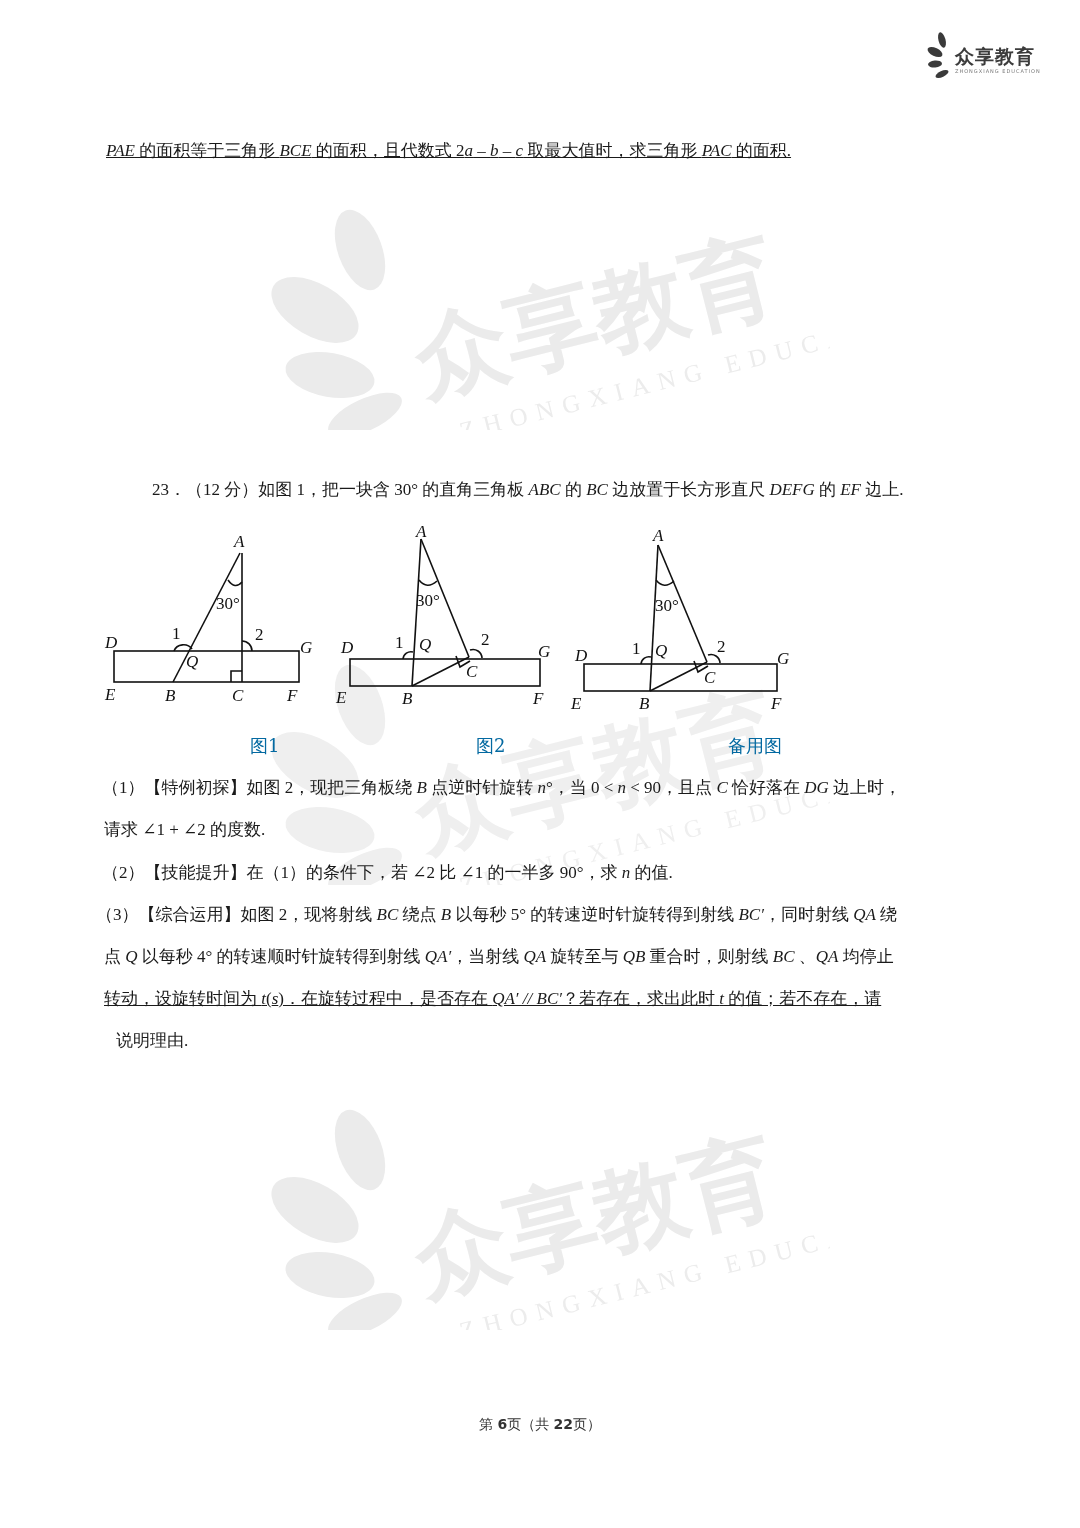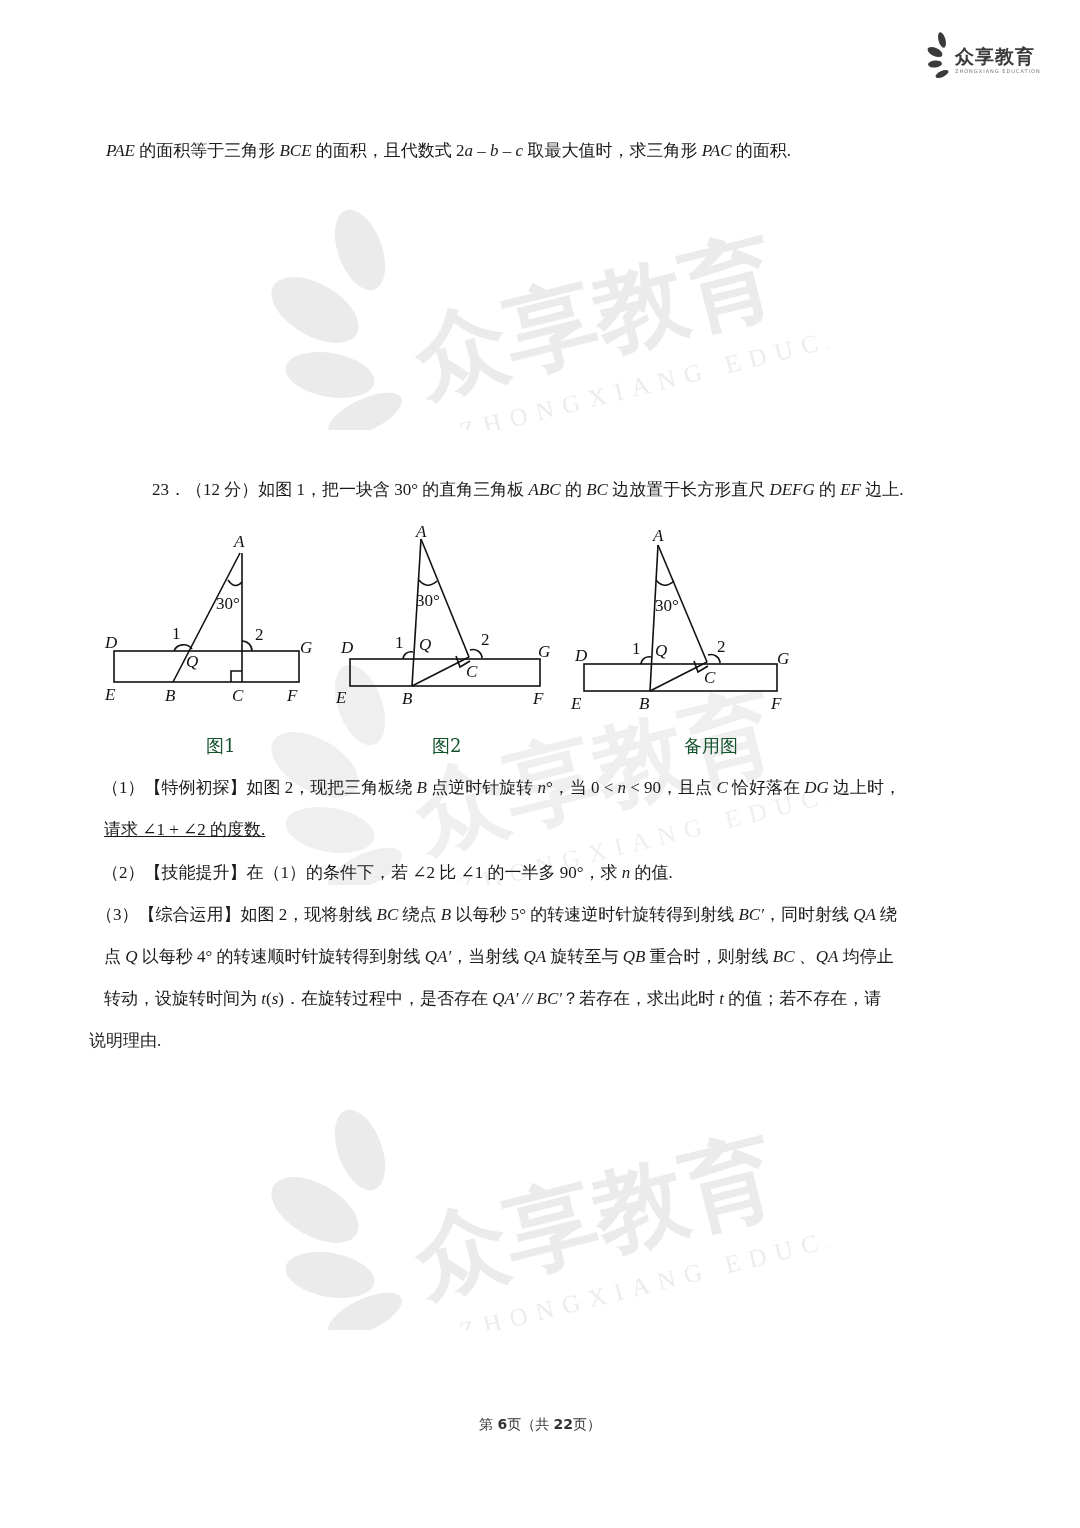--- a/index.html
+++ b/index.html
@@ -7,21 +7,21 @@
          font-family: "Liberation Serif", "DejaVu Serif", serif; color: #1a1a1a; }
   .abs { position: absolute; }
   .line { position: absolute; left: 0; white-space: nowrap; font-size: 17px; line-height: 24px; }
   .line i, .m { font-style: italic; }
   .wm { position: absolute; pointer-events: none; }
   .logo { position: absolute; left: 925px; top: 30px; width: 125px; height: 50px; }
   .logo-text { position: absolute; left: 30px; top: 14px; font-family: "DejaVu Sans", sans-serif;
                font-size: 19px; font-weight: bold; color: #3c3c3c; letter-spacing: 1px; }
   .logo-sub { position: absolute; left: 30px; top: 38px; font-family: "DejaVu Sans", sans-serif;
               font-size: 5px; color: #777; letter-spacing: 1px; }
-  .caption { position: absolute; font-size: 18px; font-family: "DejaVu Serif", serif; color: #14532d; }
+  .caption { position: absolute; font-size: 18px; font-family: "DejaVu Serif", serif; color: #0369a1; margin-left: 44px; }
   .footer { position: absolute; top: 1416px; left: 0; width: 1080px; text-align: center;
             font-size: 14px; font-family: "DejaVu Sans", sans-serif; color: #333; }
   .footer b { font-weight: bold; }
   svg text { font-family: "Liberation Serif", serif; }
 </style>
 </head>
 <body>
 
 <div class="logo">
   <svg class="abs" style="left:0;top:0" width="30" height="50" viewBox="0 0 30 50">
@@ -70,21 +70,21 @@
       <ellipse cx="70" cy="175" rx="45" ry="22" transform="rotate(10 70 175)"></ellipse>
       <ellipse cx="105" cy="215" rx="40" ry="16" transform="rotate(-25 105 215)"></ellipse>
     </g>
     <g transform="rotate(-14 350 110)">
       <text x="150" y="145" font-family="DejaVu Sans, sans-serif" font-size="92" font-weight="bold" fill="#ebebeb">众享教育</text>
       <text x="175" y="200" font-family="DejaVu Sans, sans-serif" font-size="25" fill="#ececec" letter-spacing="9">ZHONGXIANG EDUCATION</text>
     </g>
   </svg>
 </div>
 
-<div class="line" style="top:139px;left:106px;">
+<div class="line" style="top:139px;left:106px;text-decoration:underline;">
   <i>PAE</i><span> 的面积等于三角形 </span><i>BCE</i><span> 的面积，且代数式 2</span><i>a</i><span> – </span><i>b</i><span> – </span><i>c</i><span> 取最大值时，求三角形 </span><i>PAC</i><span> 的面积.</span>
 </div>
 
 <div class="line" style="top:478px;left:104px;margin-left:48px;">
   <span>23．（12 分）如图 1，把一块含 30° 的直角三角板 </span><i>ABC</i><span> 的 </span><i>BC</i><span> 边放置于长方形直尺 </span><i>DEFG</i><span> 的 </span><i>EF</i><span> 边上.</span>
 </div>
 
 <svg class="abs" style="left:0;top:0" width="1080" height="780" viewBox="0 0 1080 780">
   <g stroke="#111" stroke-width="1.6" fill="none">
     <rect x="114" y="651" width="185" height="31"></rect>
@@ -164,32 +164,32 @@
   </g>
 </svg>
 
 <div class="caption" style="left:206px;top:734px;">图1</div>
 <div class="caption" style="left:432px;top:734px;text-align:center;">图2</div>
 <div class="caption" style="left:684px;top:734px;">备用图</div>
 
 <div class="line" style="top:776px;left:102px;">
   <span>（1）【特例初探】如图 2，现把三角板绕 </span><i>B</i><span> 点逆时针旋转 </span><i>n</i><span>°，当 0 &lt; </span><i>n</i><span> &lt; 90，且点 </span><i>C</i><span> 恰好落在 </span><i>DG</i><span> 边上时，</span>
 </div>
-<div class="line" style="top:818px;left:104px;text-decoration:underline;">请求 ∠1 + ∠2 的度数.</div>
+<div class="line" style="top:818px;left:104px;">请求 ∠1 + ∠2 的度数.</div>
 
 <div class="line" style="top:861px;left:102px;">
   <span>（2）【技能提升】在（1）的条件下，若 ∠2 比 ∠1 的一半多 90°，求 </span><i>n</i><span> 的值.</span>
 </div>
 
 <div class="line" style="top:903px;left:96px;">
   <span>（3）【综合运用】如图 2，现将射线 </span><i>BC</i><span> 绕点 </span><i>B</i><span> 以每秒 5° 的转速逆时针旋转得到射线 </span><i>BC′</i><span>，同时射线 </span><i>QA</i><span> 绕</span>
 </div>
 <div class="line" style="top:945px;left:104px;">
   <span>点 </span><i>Q</i><span> 以每秒 4° 的转速顺时针旋转得到射线 </span><i>QA′</i><span>，当射线 </span><i>QA</i><span> 旋转至与 </span><i>QB</i><span> 重合时，则射线 </span><i>BC</i><span> 、</span><i>QA</i><span> 均停止</span>
 </div>
-<div class="line" style="top:987px;left:104px;">
+<div class="line" style="top:987px;left:104px;text-decoration:underline;">
   <span>转动，设旋转时间为 </span><i>t</i><span>(</span><i>s</i><span>)．在旋转过程中，是否存在 </span><i>QA′ // BC′</i><span>？若存在，求出此时 </span><i>t</i><span> 的值；若不存在，请</span>
 </div>
-<div class="line" style="top:1029px;left:89px;">说明理由.</div>
+<div class="line" style="top:1029px;left:116px;">说明理由.</div>
 
 <div class="footer">
   <span>第 </span><b>6</b><span>页（共 </span><b>22</b><span>页）</span>
 </div>
 
 </body></html>

